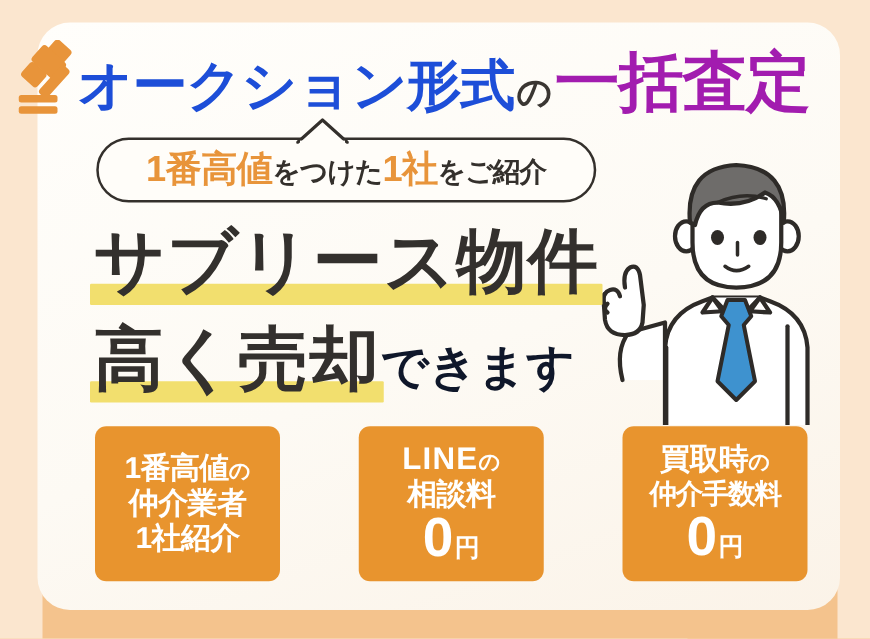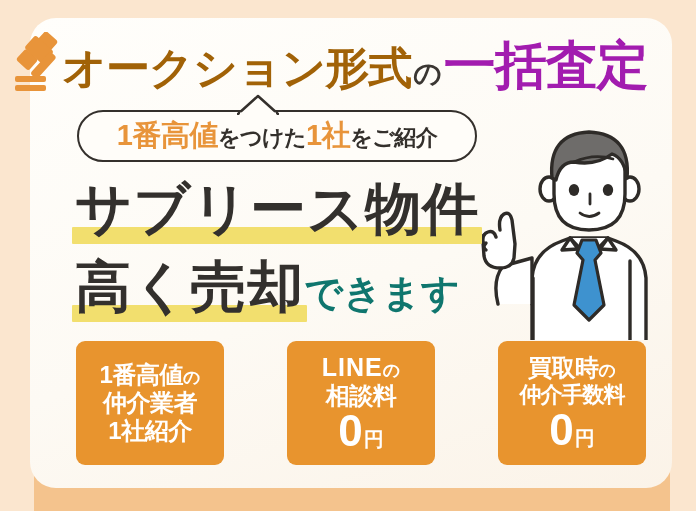--- a/index.html
+++ b/index.html
@@ -60,21 +60,21 @@
   
   .headline-top {
     position:absolute;
     left:62px; top:31px;
     width:600px; height:56px;
     display:flex; align-items:baseline;
     white-space:nowrap;
     z-index:5;
   }
   .hl-orange {
-    color:#a16207;
+    color:#1d4ed8;
     font-size:44px;
     font-weight:bold;
     letter-spacing:-1px;
   }
   .hl-no {
     color:#3a3632;
     font-size:28px;
     font-weight:bold;
     padding:0 2px;
   }
@@ -117,21 +117,21 @@
     height:17px; background:#f2df6e; z-index:0; border-radius:1px;
   }
   .mk-big {
     position:relative; z-index:1;
     color:#33302d; font-size:56px; font-weight:bold;
     letter-spacing:1px;
     margin-top:25px;
   }
   .mk-small {
     position:relative; z-index:1;
-    color:#0f766e; font-size:38px; font-weight:bold;
+    color:#0f172a; font-size:38px; font-weight:bold;
     letter-spacing:0px;
   }
 
   
   .person {
     position:absolute;
     left:470px; top:118px;
     width:220px; height:222px;
     z-index:4;
   }

